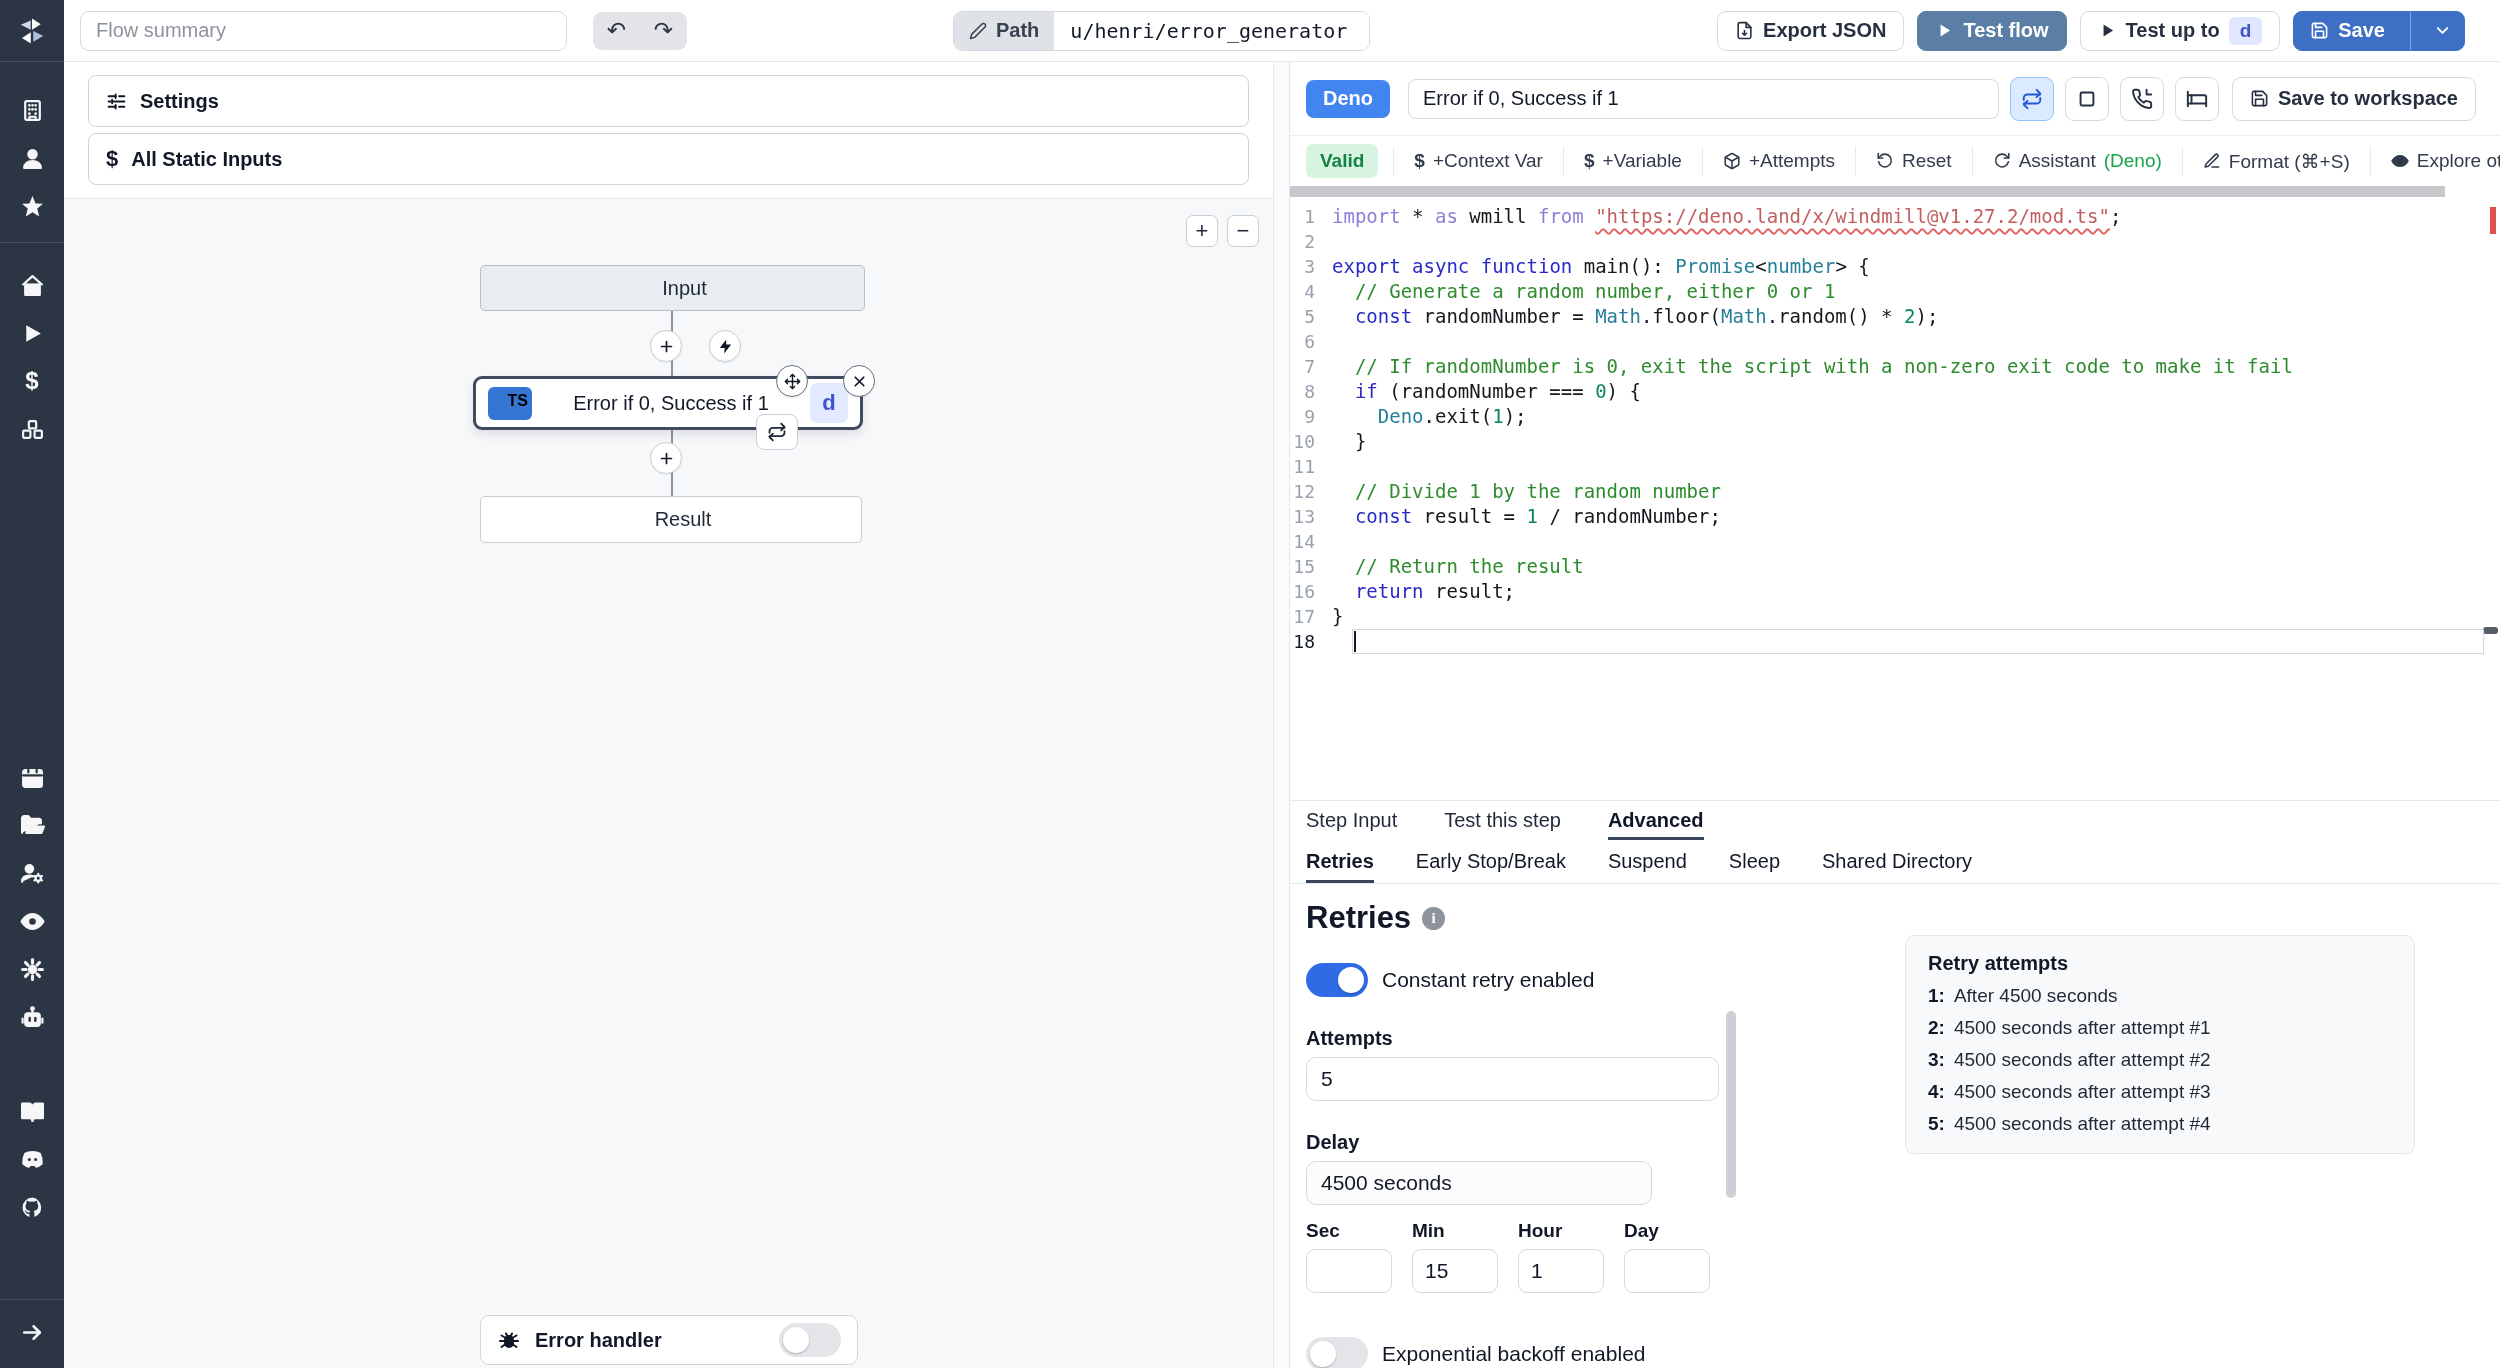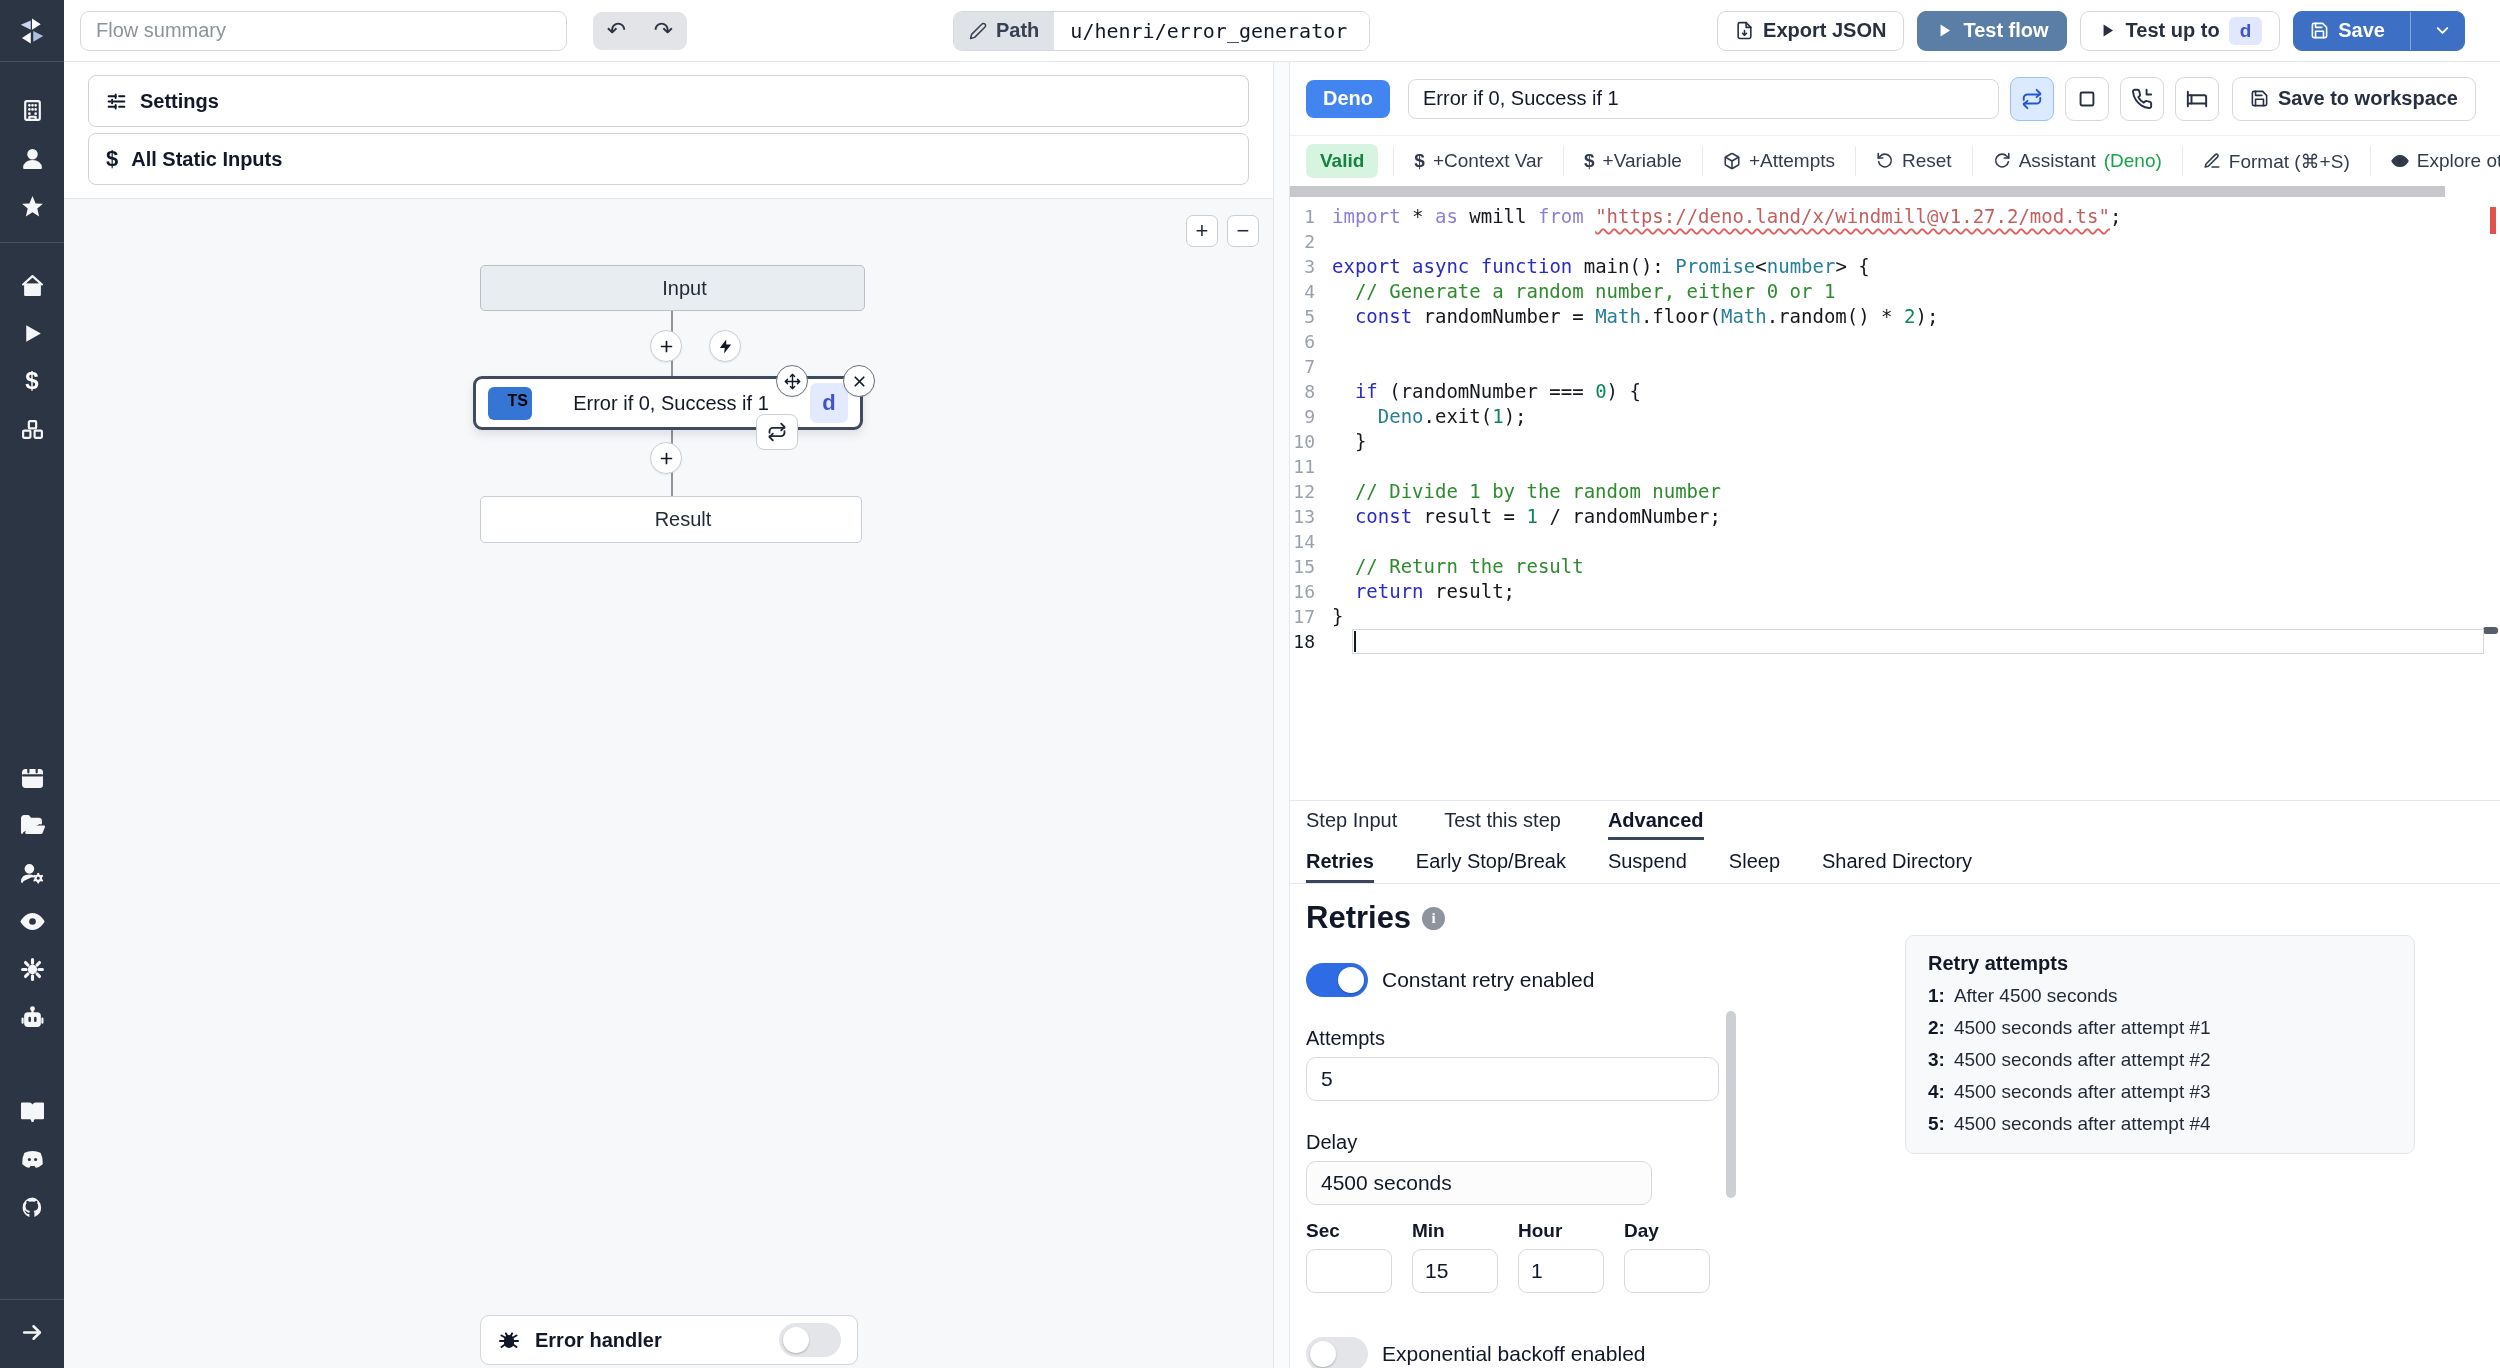--- a/index.html
+++ b/index.html
@@ -121,21 +121,21 @@
   .rp-subtabs { height:44px; flex:none; display:flex; align-items:stretch; gap:42px; padding-left:16px; border-bottom:1px solid #e4e7eb; }
   .subtab { display:flex; align-items:center; font-size:20px; color:#111827; cursor:pointer; }
   .subtab.active { font-weight:600; box-shadow:inset 0 -3px 0 #39455a; }
 
   
   .rp-content { height:484px; flex:none; position:relative; overflow:hidden; }
   .retries-head { margin:16px 0 0 16px; display:flex; align-items:center; gap:11px; font-size:31px; font-weight:700; color:#111827; }
   .info-dot { width:23px; height:23px; border-radius:50%; background:#8d949e; color:#fff; font-size:15px; font-weight:700; display:flex; align-items:center; justify-content:center; font-family:"Liberation Serif", serif; }
   .form-col { position:absolute; left:16px; top:62px; width:413px; }
   .toggle-row { display:flex; align-items:center; gap:14px; margin-top:17px; font-size:21px; color:#111827; }
-  .fld-label { margin-top:30px; font-size:20px; font-weight:400; color:#111827; }
+  .fld-label { margin-top:30px; font-size:20px; font-weight:700; color:#111827; }
   .txt-input { margin-top:7px; width:100%; height:44px; border:1px solid #d6dae0; border-radius:10px; padding:0 14px; font-size:21px; font-family:inherit; color:#111827; outline:none; background:#fff; }
   .txt-input.delay { width:346px; background:#fcfcfd; }
   .time-row { margin-top:15px; display:flex; gap:20px; }
   .time-cell { width:86px; }
   .time-cell .lab { font-size:19px; font-weight:700; color:#111827; }
   .time-cell input { margin-top:7px; width:86px; height:44px; border:1px solid #d6dae0; border-radius:9px; padding:0 12px; font-size:21px; font-family:inherit; color:#111827; outline:none; }
   .exp-row { margin-top:44px; }
   .v-scroll { position:absolute; left:436px; top:127px; width:10px; height:187px; background:#ccd0d5; border-radius:5px; }
   .retry-panel { position:absolute; left:615px; top:51px; width:510px; background:#f8f9fa; border:1px solid #e4e7ea; border-radius:9px; padding:16px 22px 18px; }
   .rap-title { font-size:20px; font-weight:600; color:#111827; }
@@ -593,20 +593,21 @@
             <div class="cl">
               <span class="ln">5</span>
               <span class="code"><span class="tk-pl">  </span><span class="tk-kwb">const</span><span class="tk-pl"> randomNumber = </span><span class="tk-ty">Math</span><span class="tk-pl">.floor(</span><span class="tk-ty">Math</span><span class="tk-pl">.random() * </span><span class="tk-nu">2</span><span class="tk-pl">);</span></span>
             </div>
             <div class="cl">
               <span class="ln">6</span>
               <span class="code"></span>
             </div>
             <div class="cl">
               <span class="ln">7</span>
+              <span class="code"><span class="tk-cm">  // If randomNumber is 0, exit the script with a non-zero exit code to make it fail</span></span>
             </div>
             <div class="cl">
               <span class="ln">8</span>
               <span class="code"><span class="tk-pl">  </span><span class="tk-kwb">if</span><span class="tk-pl"> (randomNumber === </span><span class="tk-nu">0</span><span class="tk-pl">) {</span></span>
             </div>
             <div class="cl">
               <span class="ln">9</span>
               <span class="code"><span class="tk-pl">    </span><span class="tk-ty">Deno</span><span class="tk-pl">.exit(</span><span class="tk-nu">1</span><span class="tk-pl">);</span></span>
             </div>
             <div class="cl">

